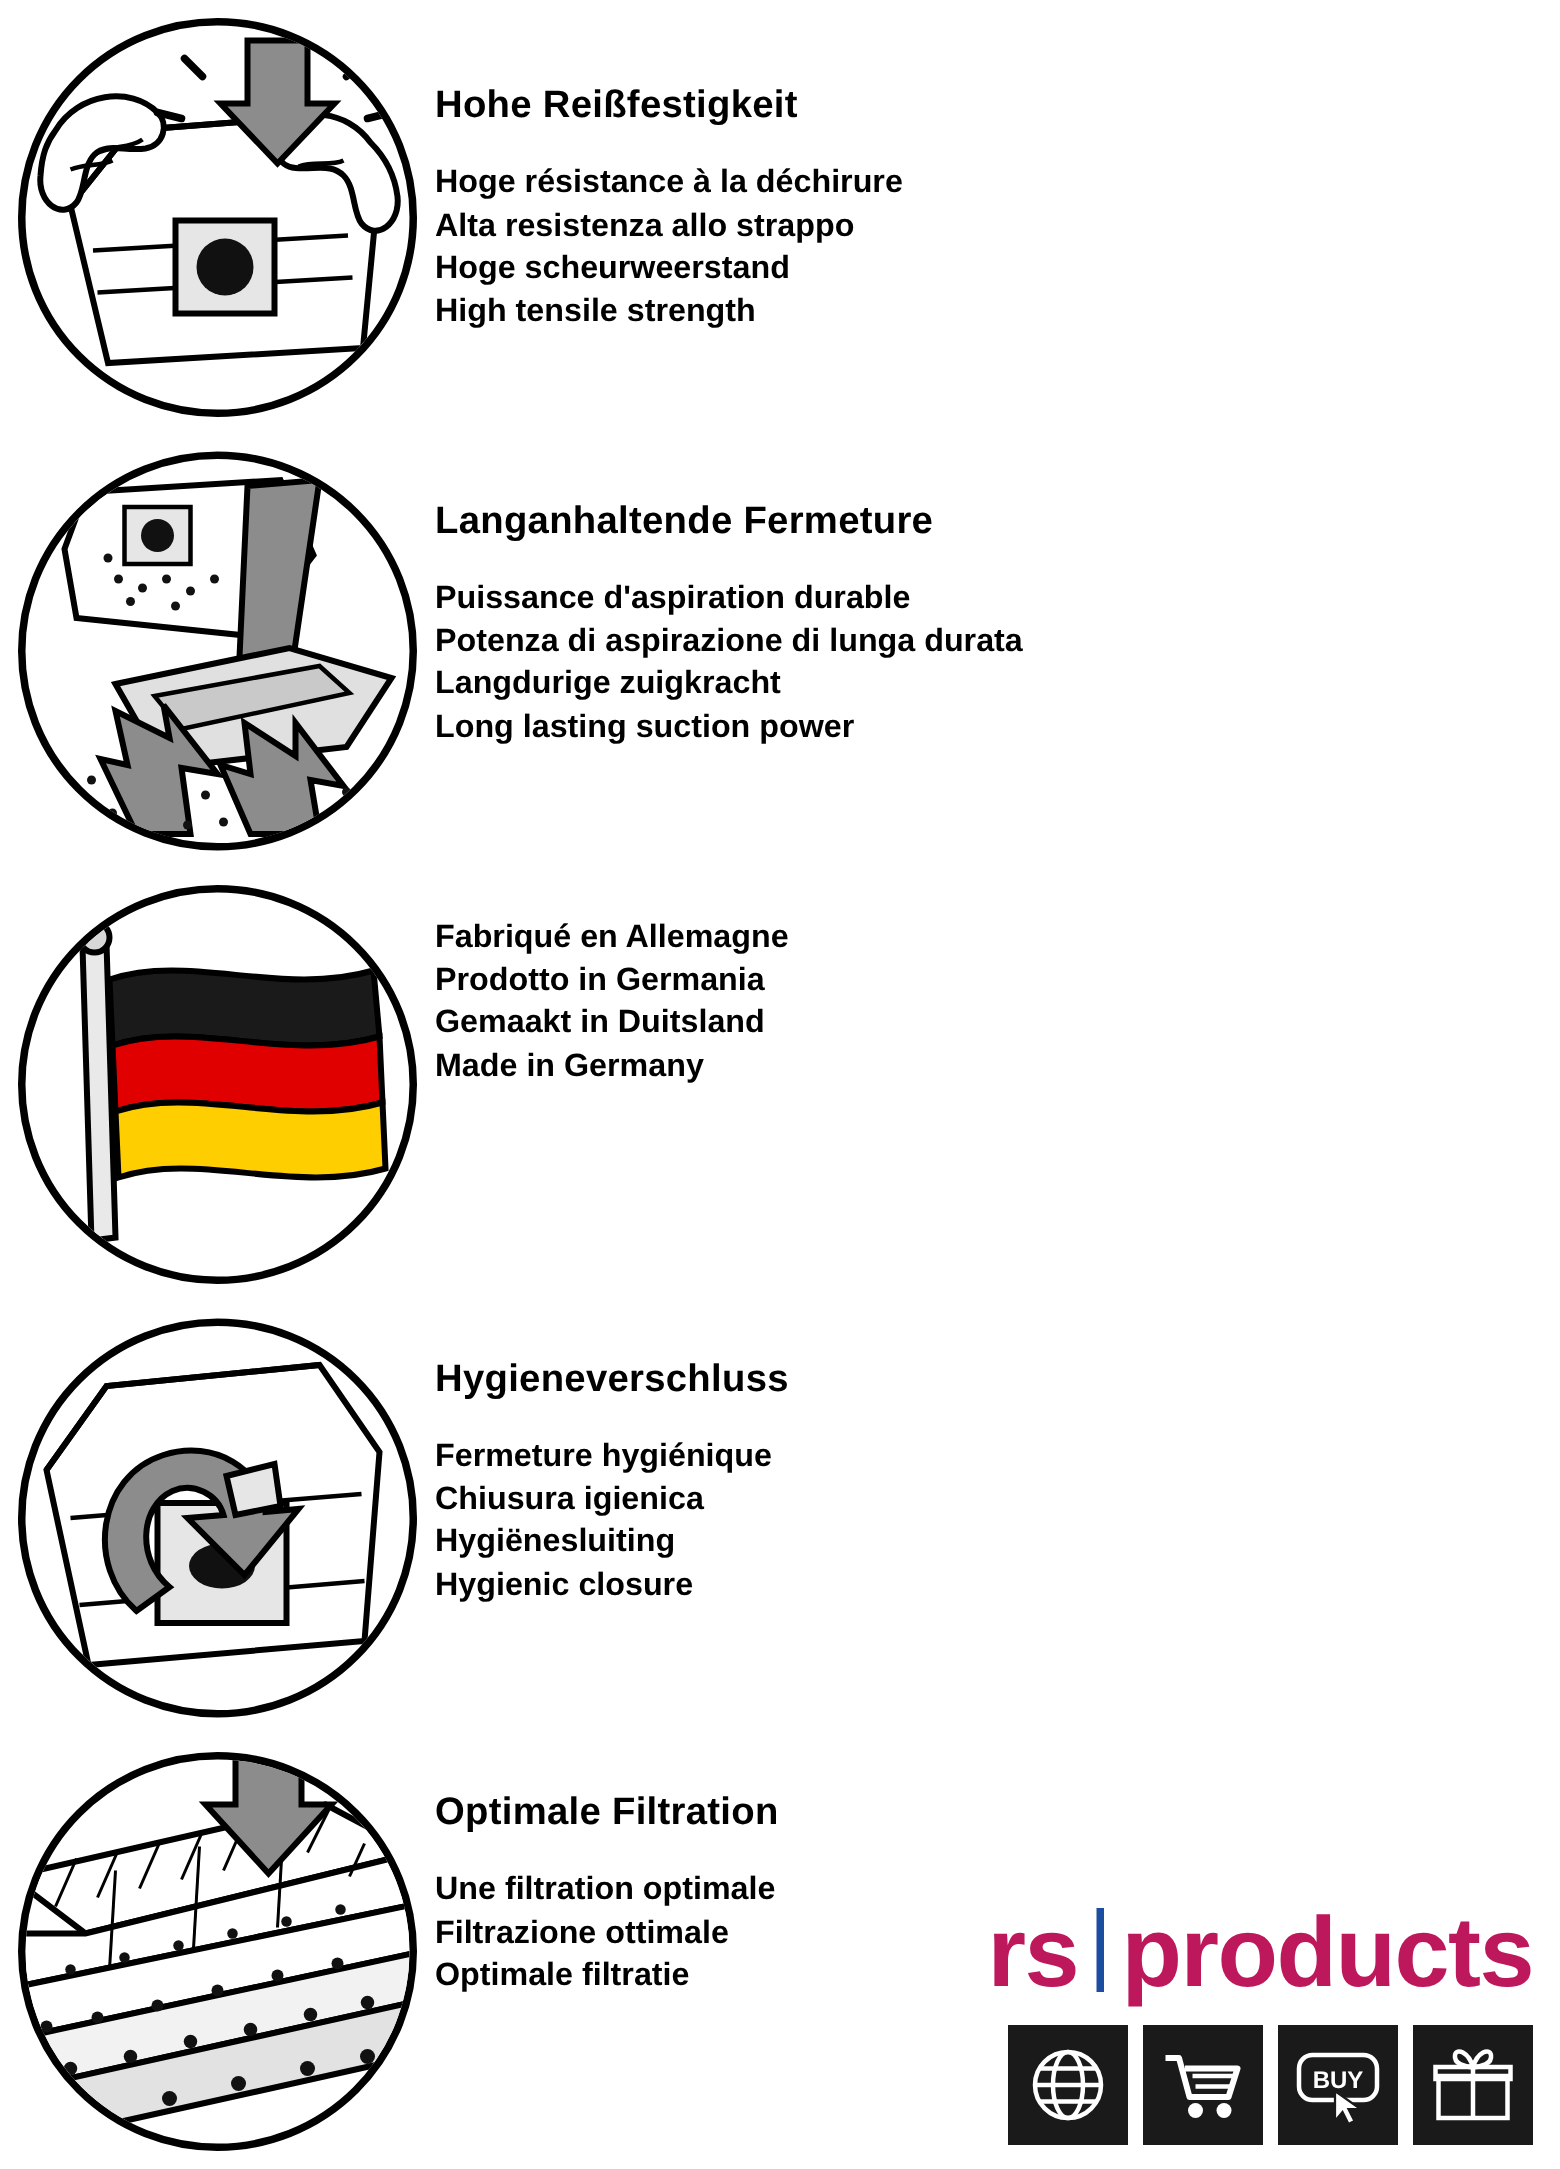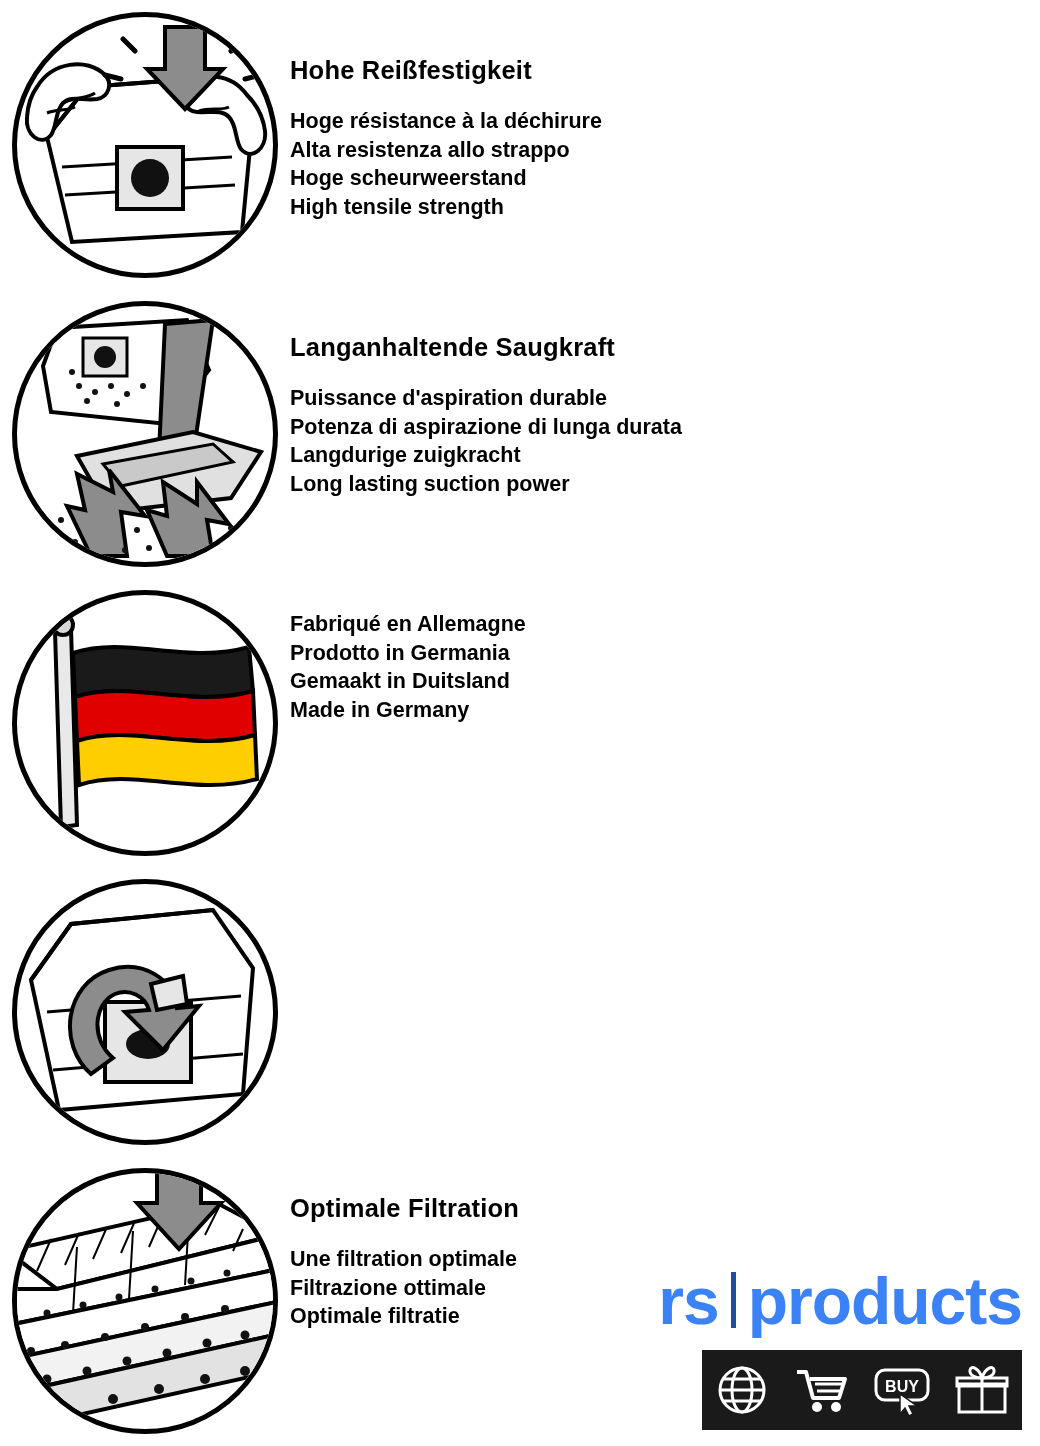--- a/index.html
+++ b/index.html
@@ -77,39 +77,40 @@
   
   .brand {
     position: absolute;
     right: 18px;
     bottom: 16px;
     width: 390px;
   }
   .brand-word {
     font-size: 66px;
     font-weight: bold;
-    color: #3b82f6;
+    color: #be185d;
     letter-spacing: -1px;
     line-height: 1;
     display: flex;
     align-items: baseline;
     justify-content: flex-end;
   }
   .brand-rs { margin-right: 8px; }
   .brand-bar {
     display: inline-block;
     width: 5px;
     height: 56px;
     background: #1b4ea0;
     margin: 0 12px 0 4px;
     position: relative;
     top: 4px;
   }
   .brand-icons {
     display: flex;
+    gap: 10px;
     justify-content: flex-end;
     margin-top: 16px;
   }
   .bicon {
     width: 80px;
     height: 80px;
     background: #1a1a1a;
     display: flex;
     align-items: center;
     justify-content: center;
@@ -192,21 +193,21 @@
               <circle cx="132" cy="242" r="3"></circle>
               <circle cx="108" cy="244" r="3"></circle>
             <circle cx="214" cy="222" r="3"></circle>
               <circle cx="224" cy="240" r="3"></circle>
               <circle cx="204" cy="246" r="3"></circle>
           </g>
         </svg>
       </div>
     </div>
     <div class="text-wrap">
-      <div class="title">Langanhaltende Saugkraft</div>
+      <div class="title">Langanhaltende Fermeture</div>
       <div class="subs">
         <div class="sub">Puissance d'aspiration durable</div>
         <div class="sub">Potenza di aspirazione di lunga durata</div>
         <div class="sub">Langdurige zuigkracht</div>
         <div class="sub">Long lasting suction power</div>
       </div>
     </div>
   </div>
 
   <div class="feature f3">
@@ -242,20 +243,29 @@
           <path d="M14 96 L54 40 L196 26" fill="none" stroke="#000" stroke-width="4"></path>
           <path d="M30 128 L224 112" stroke="#000" stroke-width="3" fill="none"></path>
           <path d="M36 186 L226 170" stroke="#000" stroke-width="3" fill="none"></path>
 
           <rect x="88" y="118" width="86" height="80" fill="#e6e6e6" stroke="#000" stroke-width="4"></rect>
           <ellipse cx="131" cy="160" rx="22" ry="15" fill="#111"></ellipse>
 
           <path d="M74 190 C40 160 48 100 92 86 C126 75 158 96 160 124 L182 122 L146 166 L108 128 L132 126 C128 112 112 104 98 110 C76 120 74 156 96 174 Z" fill="#8c8c8c" stroke="#000" stroke-width="4"></path>
           <path d="M134 100 L166 92 L170 120 L140 126 Z" fill="#e6e6e6" stroke="#000" stroke-width="4"></path>
         </svg>
+      </div>
+    </div>
+    <div class="text-wrap">
+      <div class="title">Hygieneverschluss</div>
+      <div class="subs">
+        <div class="sub">Fermeture hygiénique</div>
+        <div class="sub">Chiusura igienica</div>
+        <div class="sub">Hygiënesluiting</div>
+        <div class="sub">Hygienic closure</div>
       </div>
     </div>
   </div>
 
   <div class="feature f5">
     <div class="icon-wrap">
       <div class="circle">
         <svg viewBox="0 0 256 256">
 
           <path d="M-10 78 L200 30 L260 62 L40 116 Z" fill="#fff" stroke="#000" stroke-width="4"></path>

